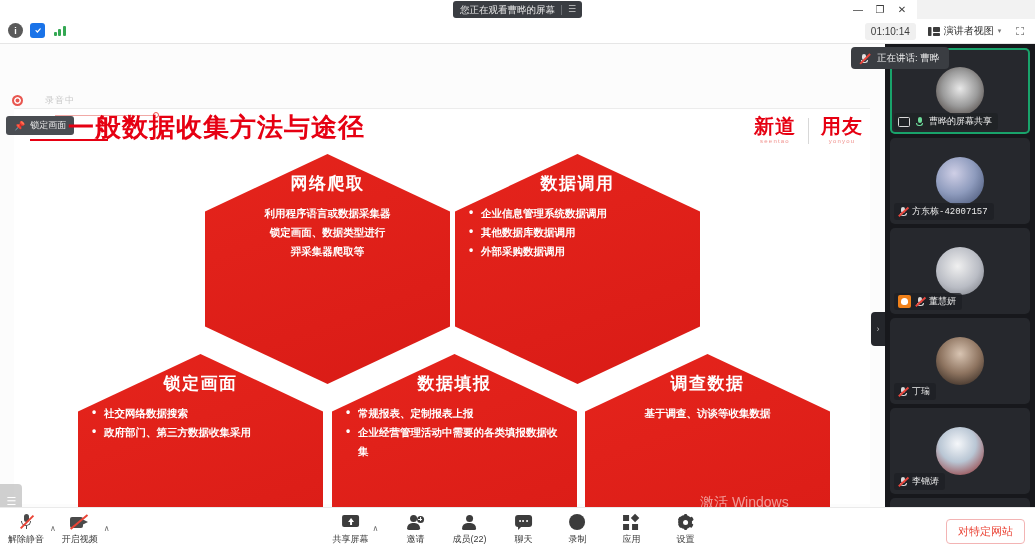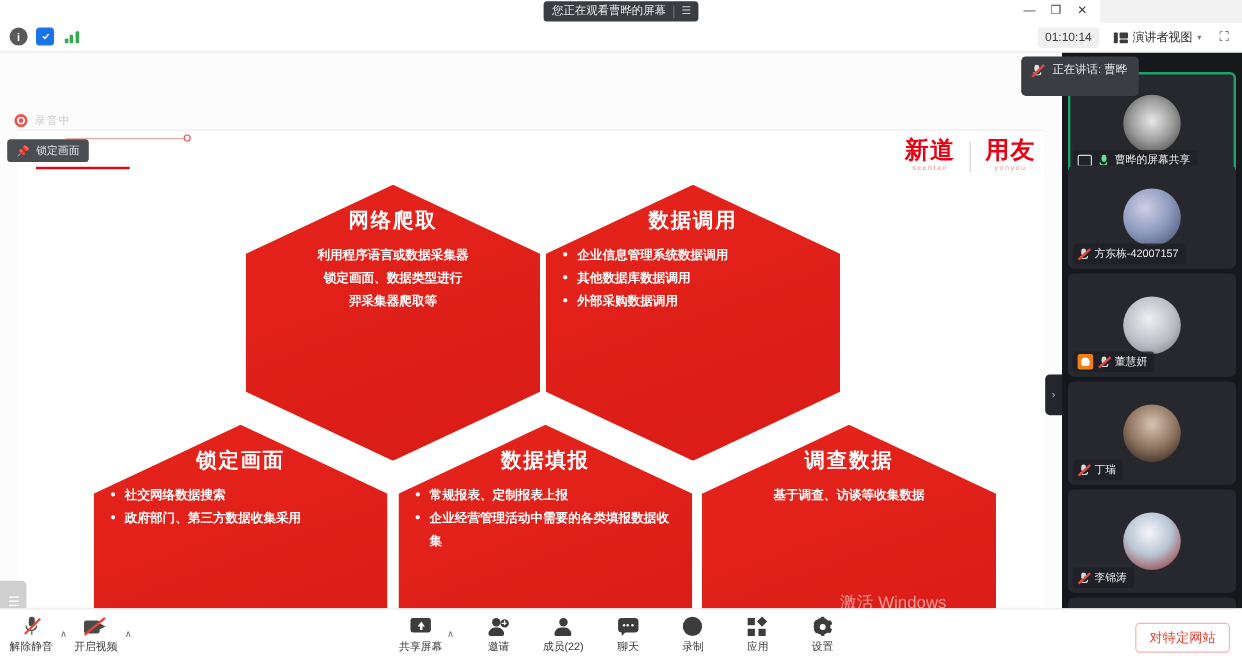--- a/index.html
+++ b/index.html
@@ -83,21 +83,21 @@
     background: #ffffff;
     border-top: 1px solid #ececec;
   }
   .slide-title {
     position: absolute; left: 68px; top: 66px;
     font-size: 26px; font-weight: bold; color: #e60012;
     letter-spacing: 1px; white-space: nowrap;
   }
   .rec-indicator {
     position: absolute; left: 12px; top: 50px;
-    display: flex; align-items: center; gap: 6px;
+    display: flex; align-items: center; gap: 22px;
   }
   .rec-dot {
     width: 11px; height: 11px; border-radius: 50%;
     border: 2px solid #e8564f; background: #e8564f;
     box-shadow: inset 0 0 0 1.5px #fff;
   }
   .rec-text { font-size: 9px; color: #c9c9c9; letter-spacing: 1px; }
   .lock-tip {
     position: absolute; left: 6px; top: 72px;
     background: #4a4d52; color: #e9e9e9;
@@ -213,21 +213,21 @@
 
   .tile-label {
     position: absolute; left: 4px; bottom: 4px;
     display: flex; align-items: center; gap: 4px;
     background: rgba(30,32,36,0.82);
     border-radius: 3px; padding: 2px 6px 2px 4px;
     max-width: 132px;
   }
   .tile-label .nm {
     font-size: 9px; color: #eaeaea; white-space: nowrap;
-    overflow: hidden; text-overflow: ellipsis;
+    overflow: hidden; text-overflow: ellipsis; font-family: Liberation Mono, monospace;
   }
   .mic-off {
     position: relative; width: 10px; height: 11px; flex: 0 0 auto;
   }
   .mic-off .cap {
     position: absolute; left: 3px; top: 1px; width: 4px; height: 6px;
     border-radius: 2px; background: #d8d8d8;
   }
   .mic-off .base {
     position: absolute; left: 1.5px; top: 7px; width: 7px; height: 3px;
@@ -258,21 +258,21 @@
     border-radius: 2px; background: #6ddb9a;
   }
   .mic-on .base {
     position: absolute; left: 1px; top: 7px; width: 7px; height: 3px;
     border: 1.2px solid #6ddb9a; border-top: none; border-radius: 0 0 4px 4px;
   }
 
   .speaking-tip {
     position: absolute; left: 851px; top: 47px;
     background: #3a3d42; color: #ededed;
-    border-radius: 4px; padding: 5px 10px 15px 8px;
+    border-radius: 4px; padding: 5px 10px 4px 8px;
     font-size: 9.5px; display: flex; align-items: center; gap: 7px;
     white-space: nowrap; z-index: 30;
   }
   .speaking-tip .micglyph {
     position: relative; width: 11px; height: 12px;
   }
   .speaking-tip .micglyph .cap {
     position: absolute; left: 3px; top: 1px; width: 4px; height: 6px;
     border-radius: 2px; background: #e0e0e0;
   }
@@ -433,20 +433,21 @@
 
       <div class="anno-line"></div>
       <div class="anno-dot"></div>
       <div class="anno-line2"></div>
 
       <div class="lock-tip">
         <span class="pin">📌</span>
         <span>锁定画面</span>
       </div>
 
+      <div class="slide-title">一般数据收集方法与途径</div>
 
       <div class="logos">
         <div class="logo-unit">
           <span class="logo-cn">新道</span>
           <span class="logo-en">seentao</span>
         </div>
         <div class="logo-bar"></div>
         <div class="logo-unit">
           <span class="logo-cn">用友</span>
           <span class="logo-en">yonyou</span>
@@ -504,21 +505,21 @@
 
     <div class="left-handle">
         <span>☰</span>
       </div>
 
     <div class="stage-arrow">›</div>
   </div>
 
   <div class="strip">
 
-    <div class="tile active" style="top:16px;padding-left:43px;">
+    <div class="tile active" style="top:4px;padding-left:43px;">
       <div class="avatar av0"></div>
       <div class="share-chip">
         <span class="screen-ic"></span>
         <span class="mic-on">
           <span class="cap"></span>
             <span class="base"></span>
         </span>
         <span class="nm">曹晔的屏幕共享</span>
       </div>
     </div>

